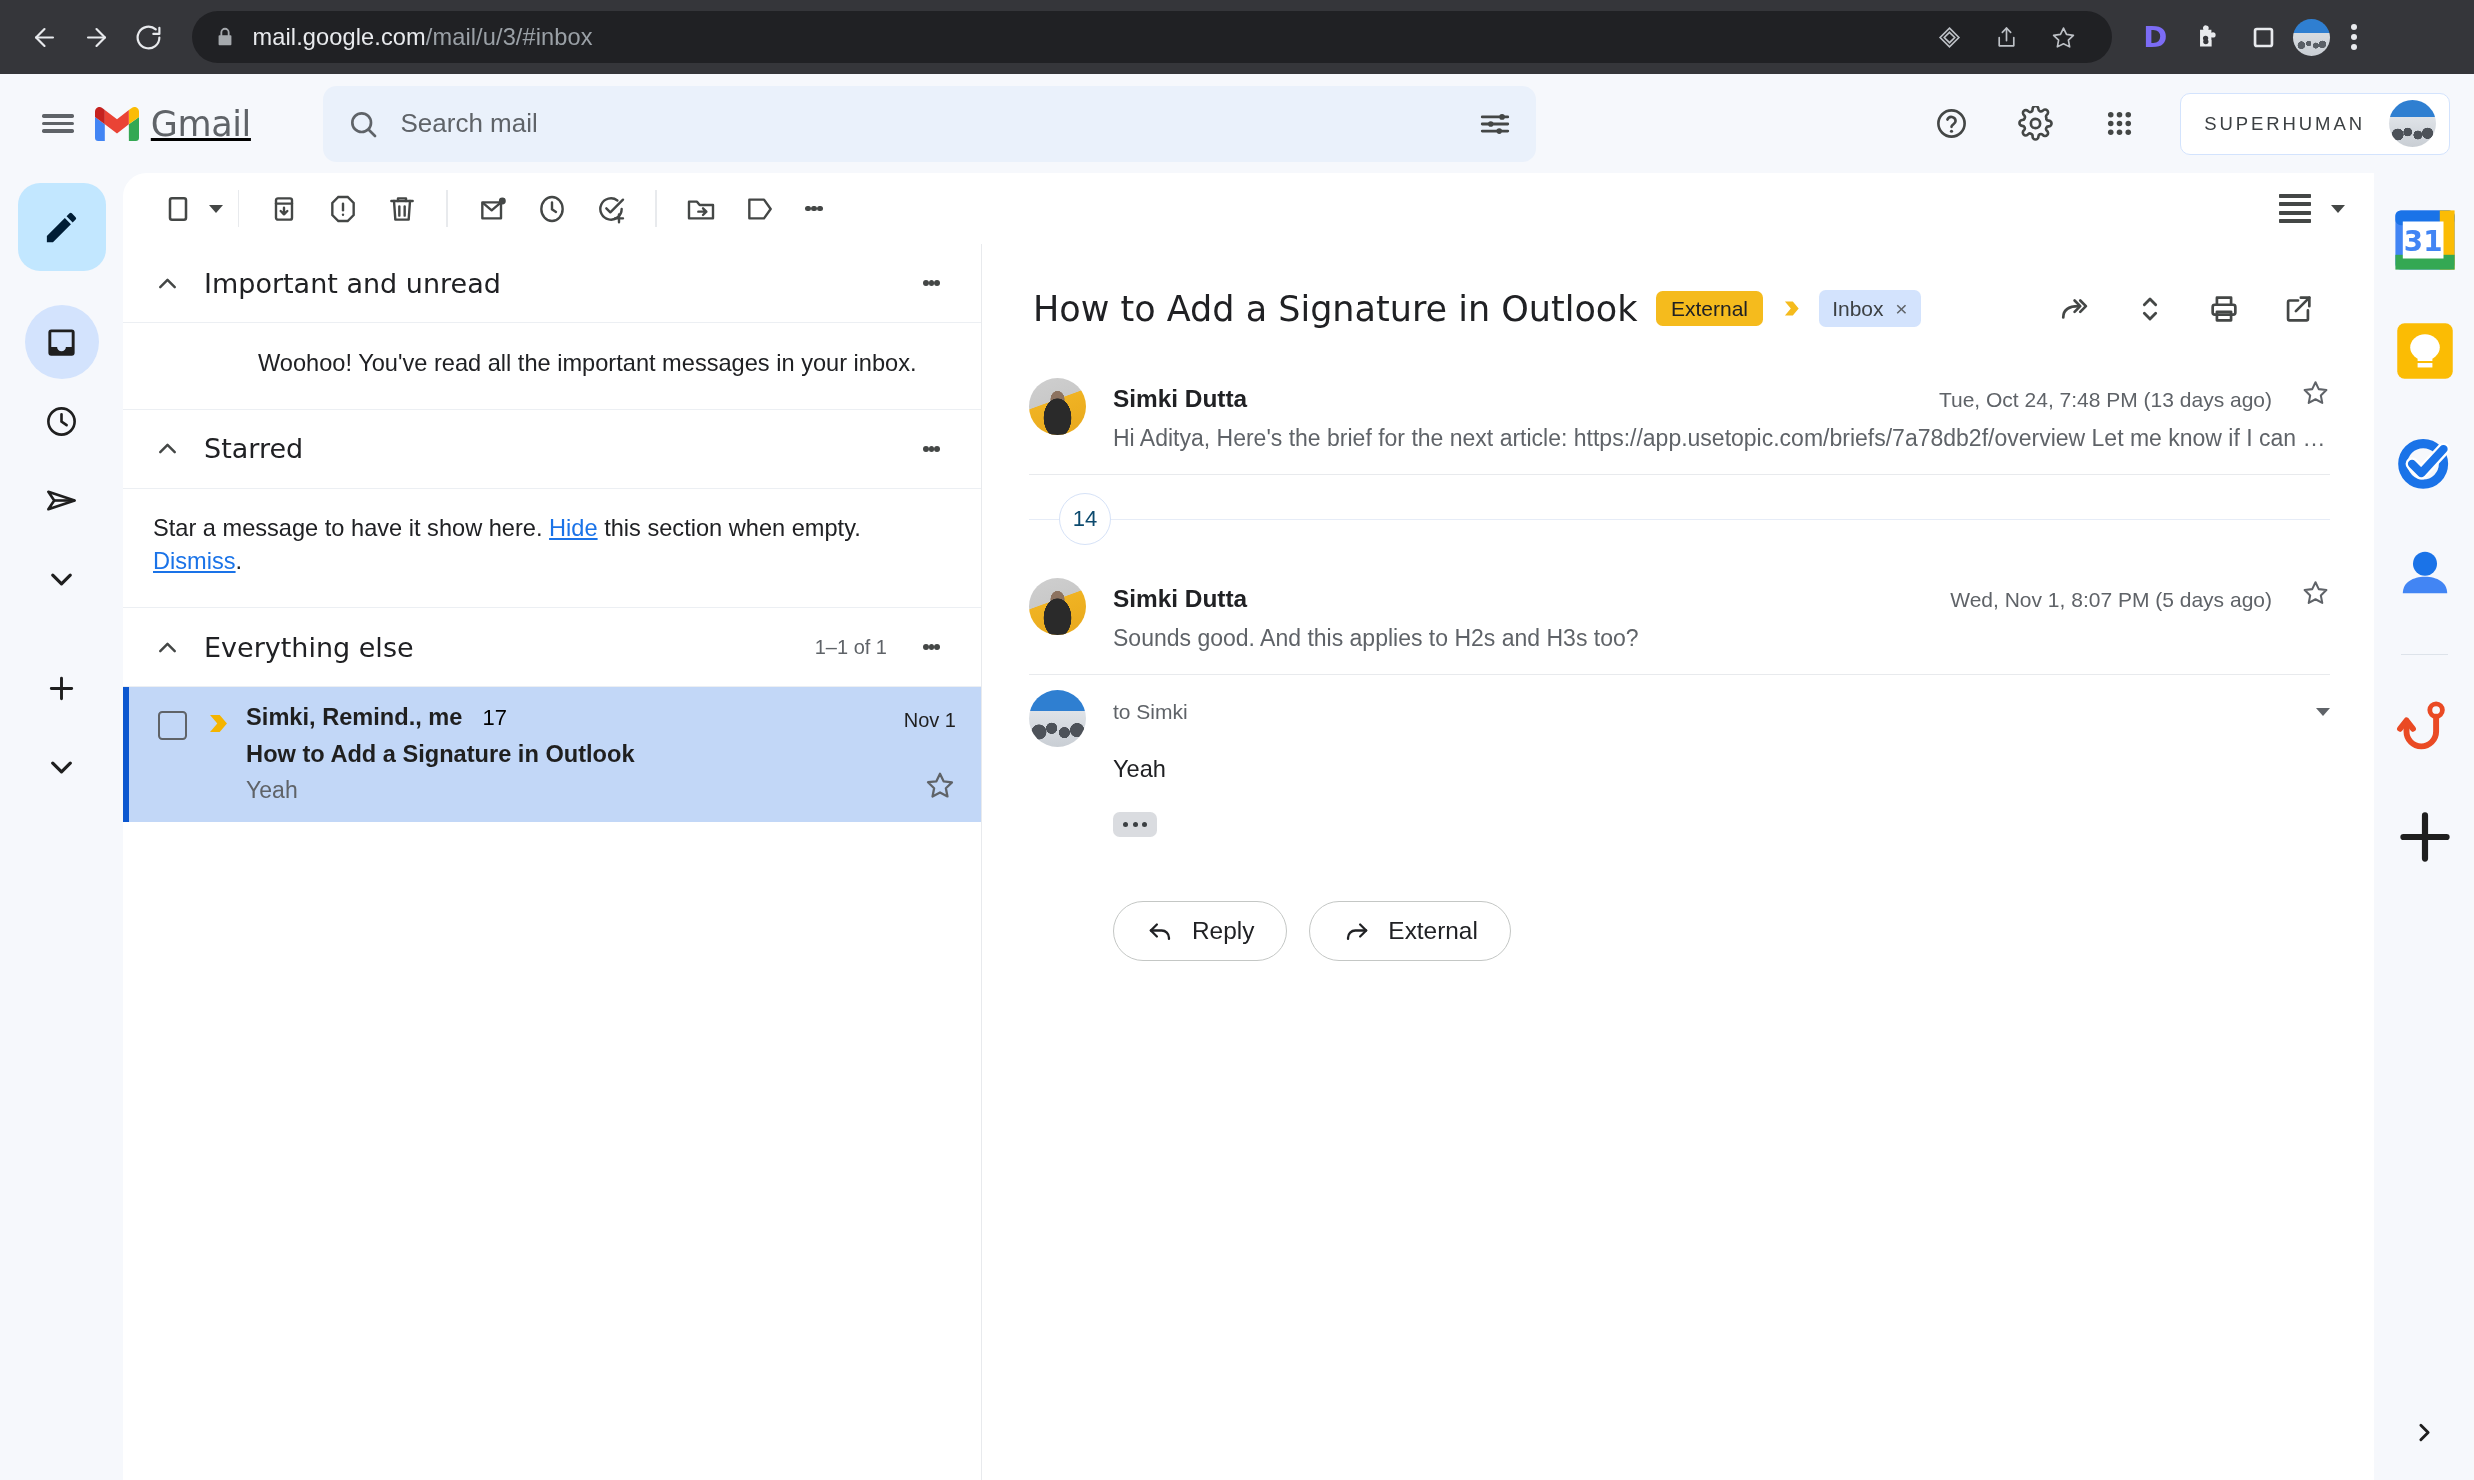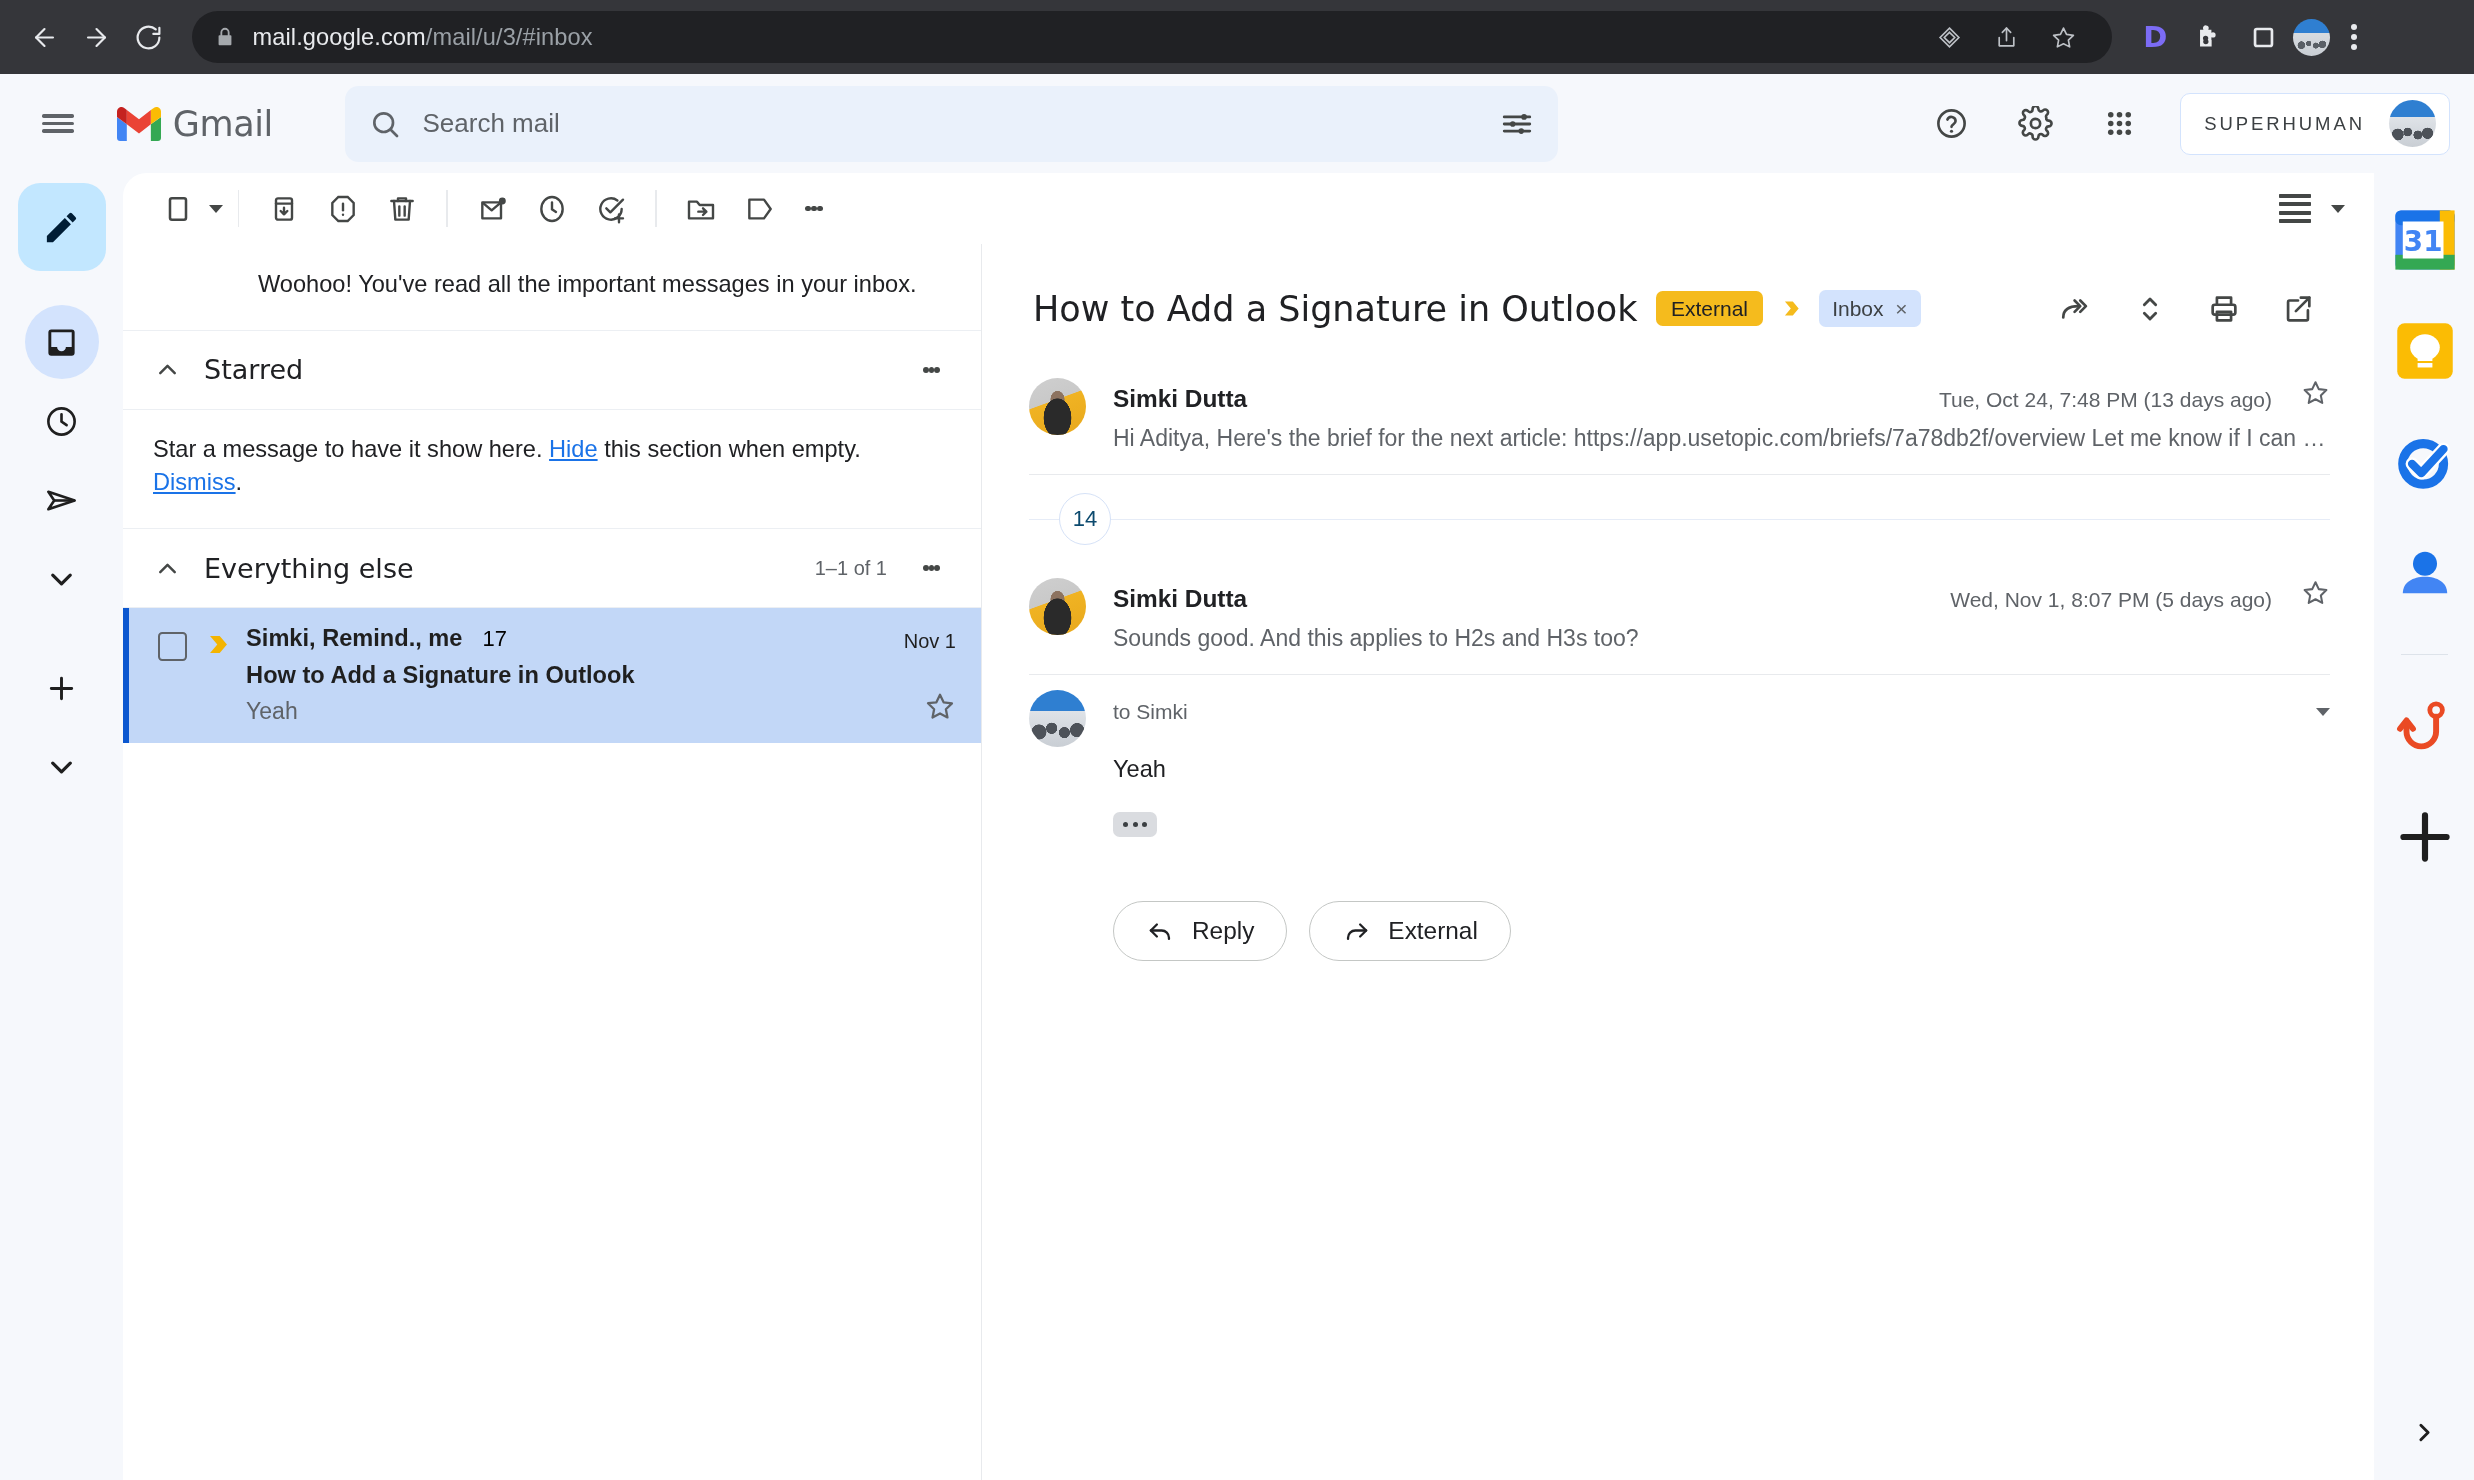--- a/index.html
+++ b/index.html
@@ -67,21 +67,21 @@
   .kebab-v i { width: 5.9px; height: 5.9px; border-radius: 50%; background: #e8eaed; display: block; }
 
   
   .gmail-header {
     height: 99px; display: flex; align-items: center;
     padding: 0 25px 0 22px;
     background: #f6f8fc;
   }
   .hamburger { width: 71px; height: 71px; display:flex; align-items:center; justify-content:center; border-radius: 50%; }
   .hamburger i { display:block; width: 32px; height: 3.4px; background: #5f6368; margin: 4.2px 0; border-radius: 1.7px; }
-  .brand { display: flex; align-items: center; gap: 11.8px; margin-left: 24px; }
+  .brand { display: flex; align-items: center; gap: 11.8px; margin-left: 2px; text-decoration: underline; }
   .gmail-logo { width: 44px; height: 34px; }
   .brand-name { font-size: 35px; color: #5f6368; letter-spacing: -0.4px; font-family: "DejaVu Sans", sans-serif; }
   .searchbar {
     margin-left: 72px;
     width: 1213px; height: 76px;
     background: #eaf1fb; border-radius: 13.5px;
     display: flex; align-items: center; padding: 0 23.6px;
   }
   .search-icon { width: 32px; height: 32px; color: #5f6368; margin-right: 22px; }
   .search-input {
@@ -595,20 +595,31 @@
               </div>
           </div>
           <div class="caret-down"></div>
         </div>
       </div>
 
       <div class="split">
 
         <div class="mail-list">
 
+          <div class="section-header">
+            <svg class="chev-up" viewBox="0 0 24 24" fill="none" stroke="currentColor" stroke-width="2" stroke-linecap="round" stroke-linejoin="round">
+                <path d="M6 15l6-6 6 6"></path>
+              </svg>
+            <div class="section-title">Important and unread</div>
+            <div class="kebab-btn" style="margin-left:auto">
+                <i></i>
+                <i></i>
+                <i></i>
+              </div>
+          </div>
           <div class="section-note indent">Woohoo! You've read all the important messages in your inbox.</div>
 
           <div class="section-header">
             <svg class="chev-up" viewBox="0 0 24 24" fill="none" stroke="currentColor" stroke-width="2" stroke-linecap="round" stroke-linejoin="round">
                 <path d="M6 15l6-6 6 6"></path>
               </svg>
             <div class="section-title">Starred</div>
             <div class="kebab-btn" style="margin-left:auto">
                 <i></i>
                 <i></i>

